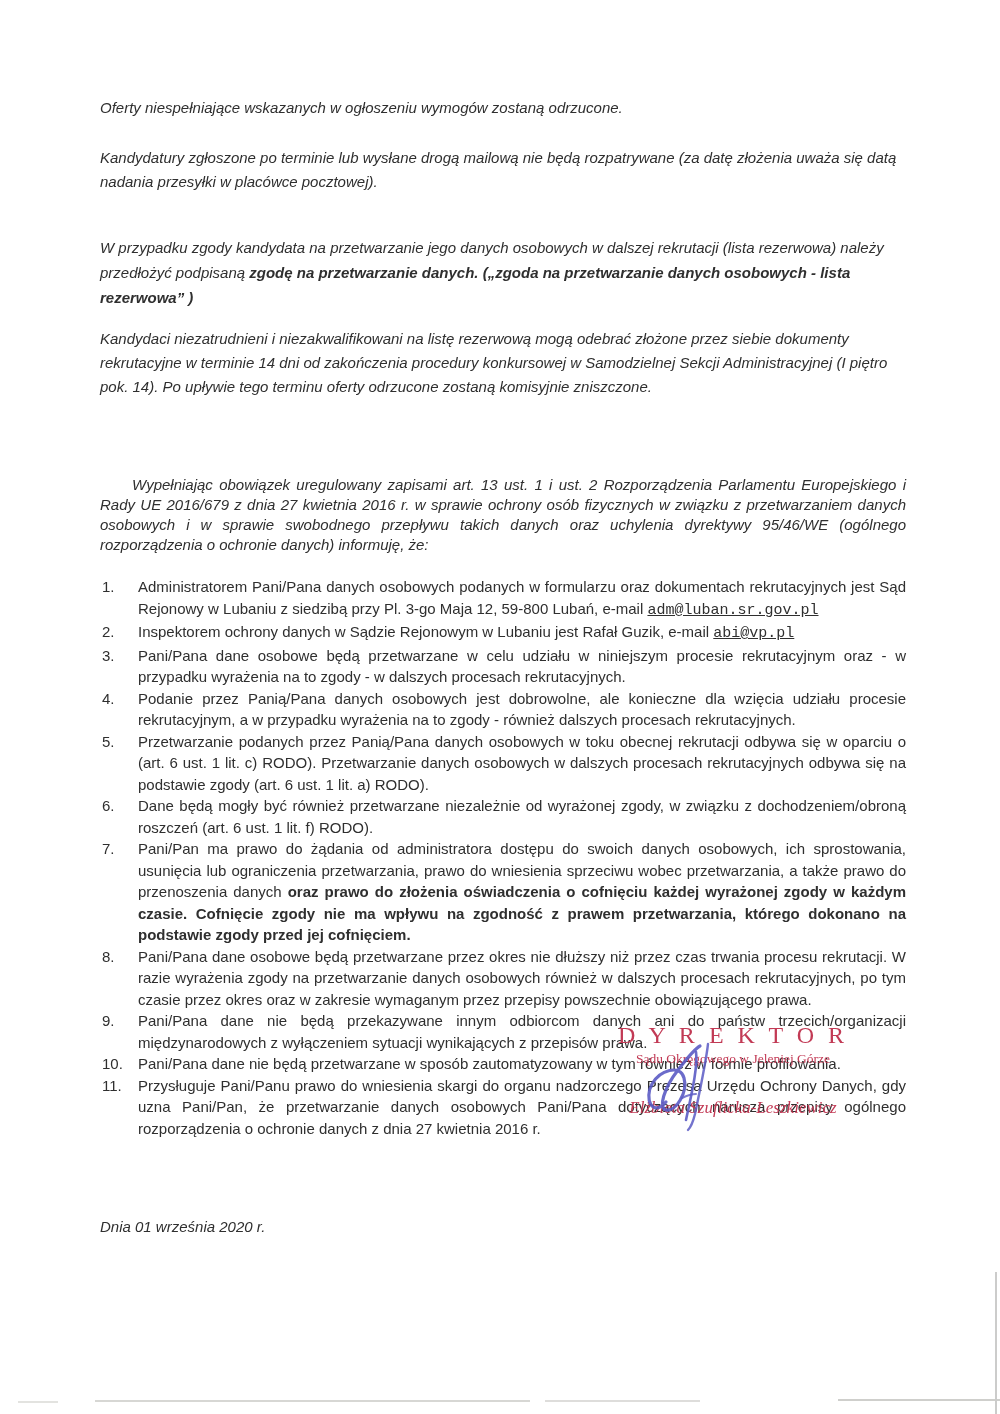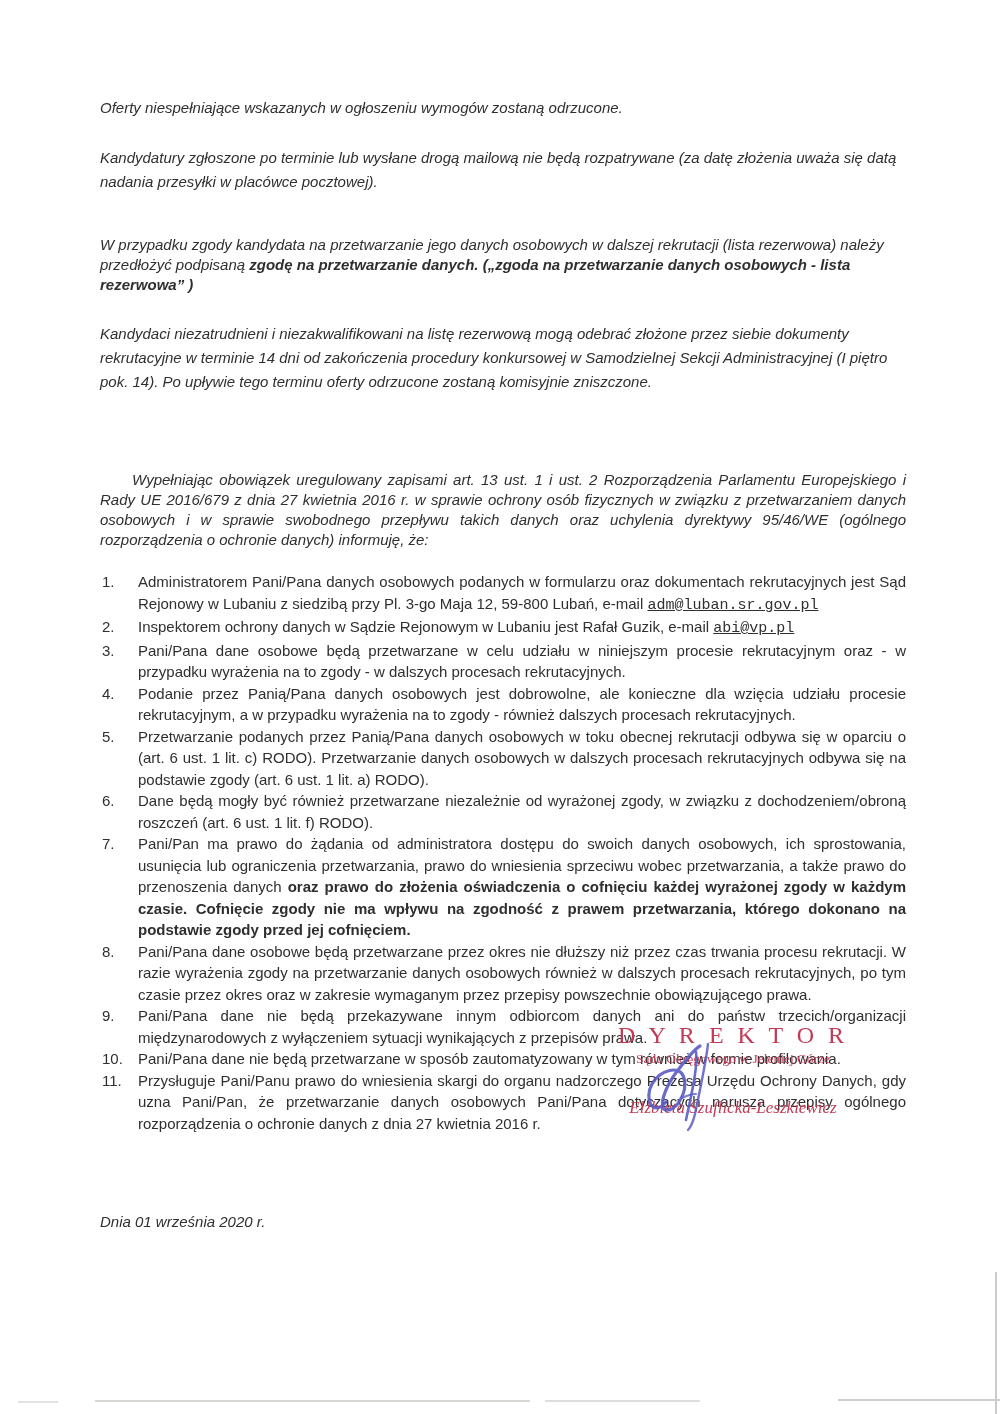--- a/index.html
+++ b/index.html
@@ -11,23 +11,23 @@
     position:relative;
     overflow:hidden;
   }
   .page{
     position:absolute;
     left:100px; top:96px;
     width:806px;
   }
   p{margin:0;font-size:15px;line-height:24px;font-style:italic;}
   .gap-sm{margin-top:26px;}
-  .gap-md{margin-top:27px;}
+  .gap-md{margin-top:17px;}
   .gap-lg{margin-top:41px;}
-  .italic-par{line-height:20px;}
+  .italic-par{line-height:25px;}
   .italic-par b{font-weight:bold;}
   .intro{
     text-align:justify;
     line-height:20px;
     text-indent:32px;
     margin-top:76px;
   }
   .rodo-list{margin-top:21px;}
   .li{
     position:relative;

